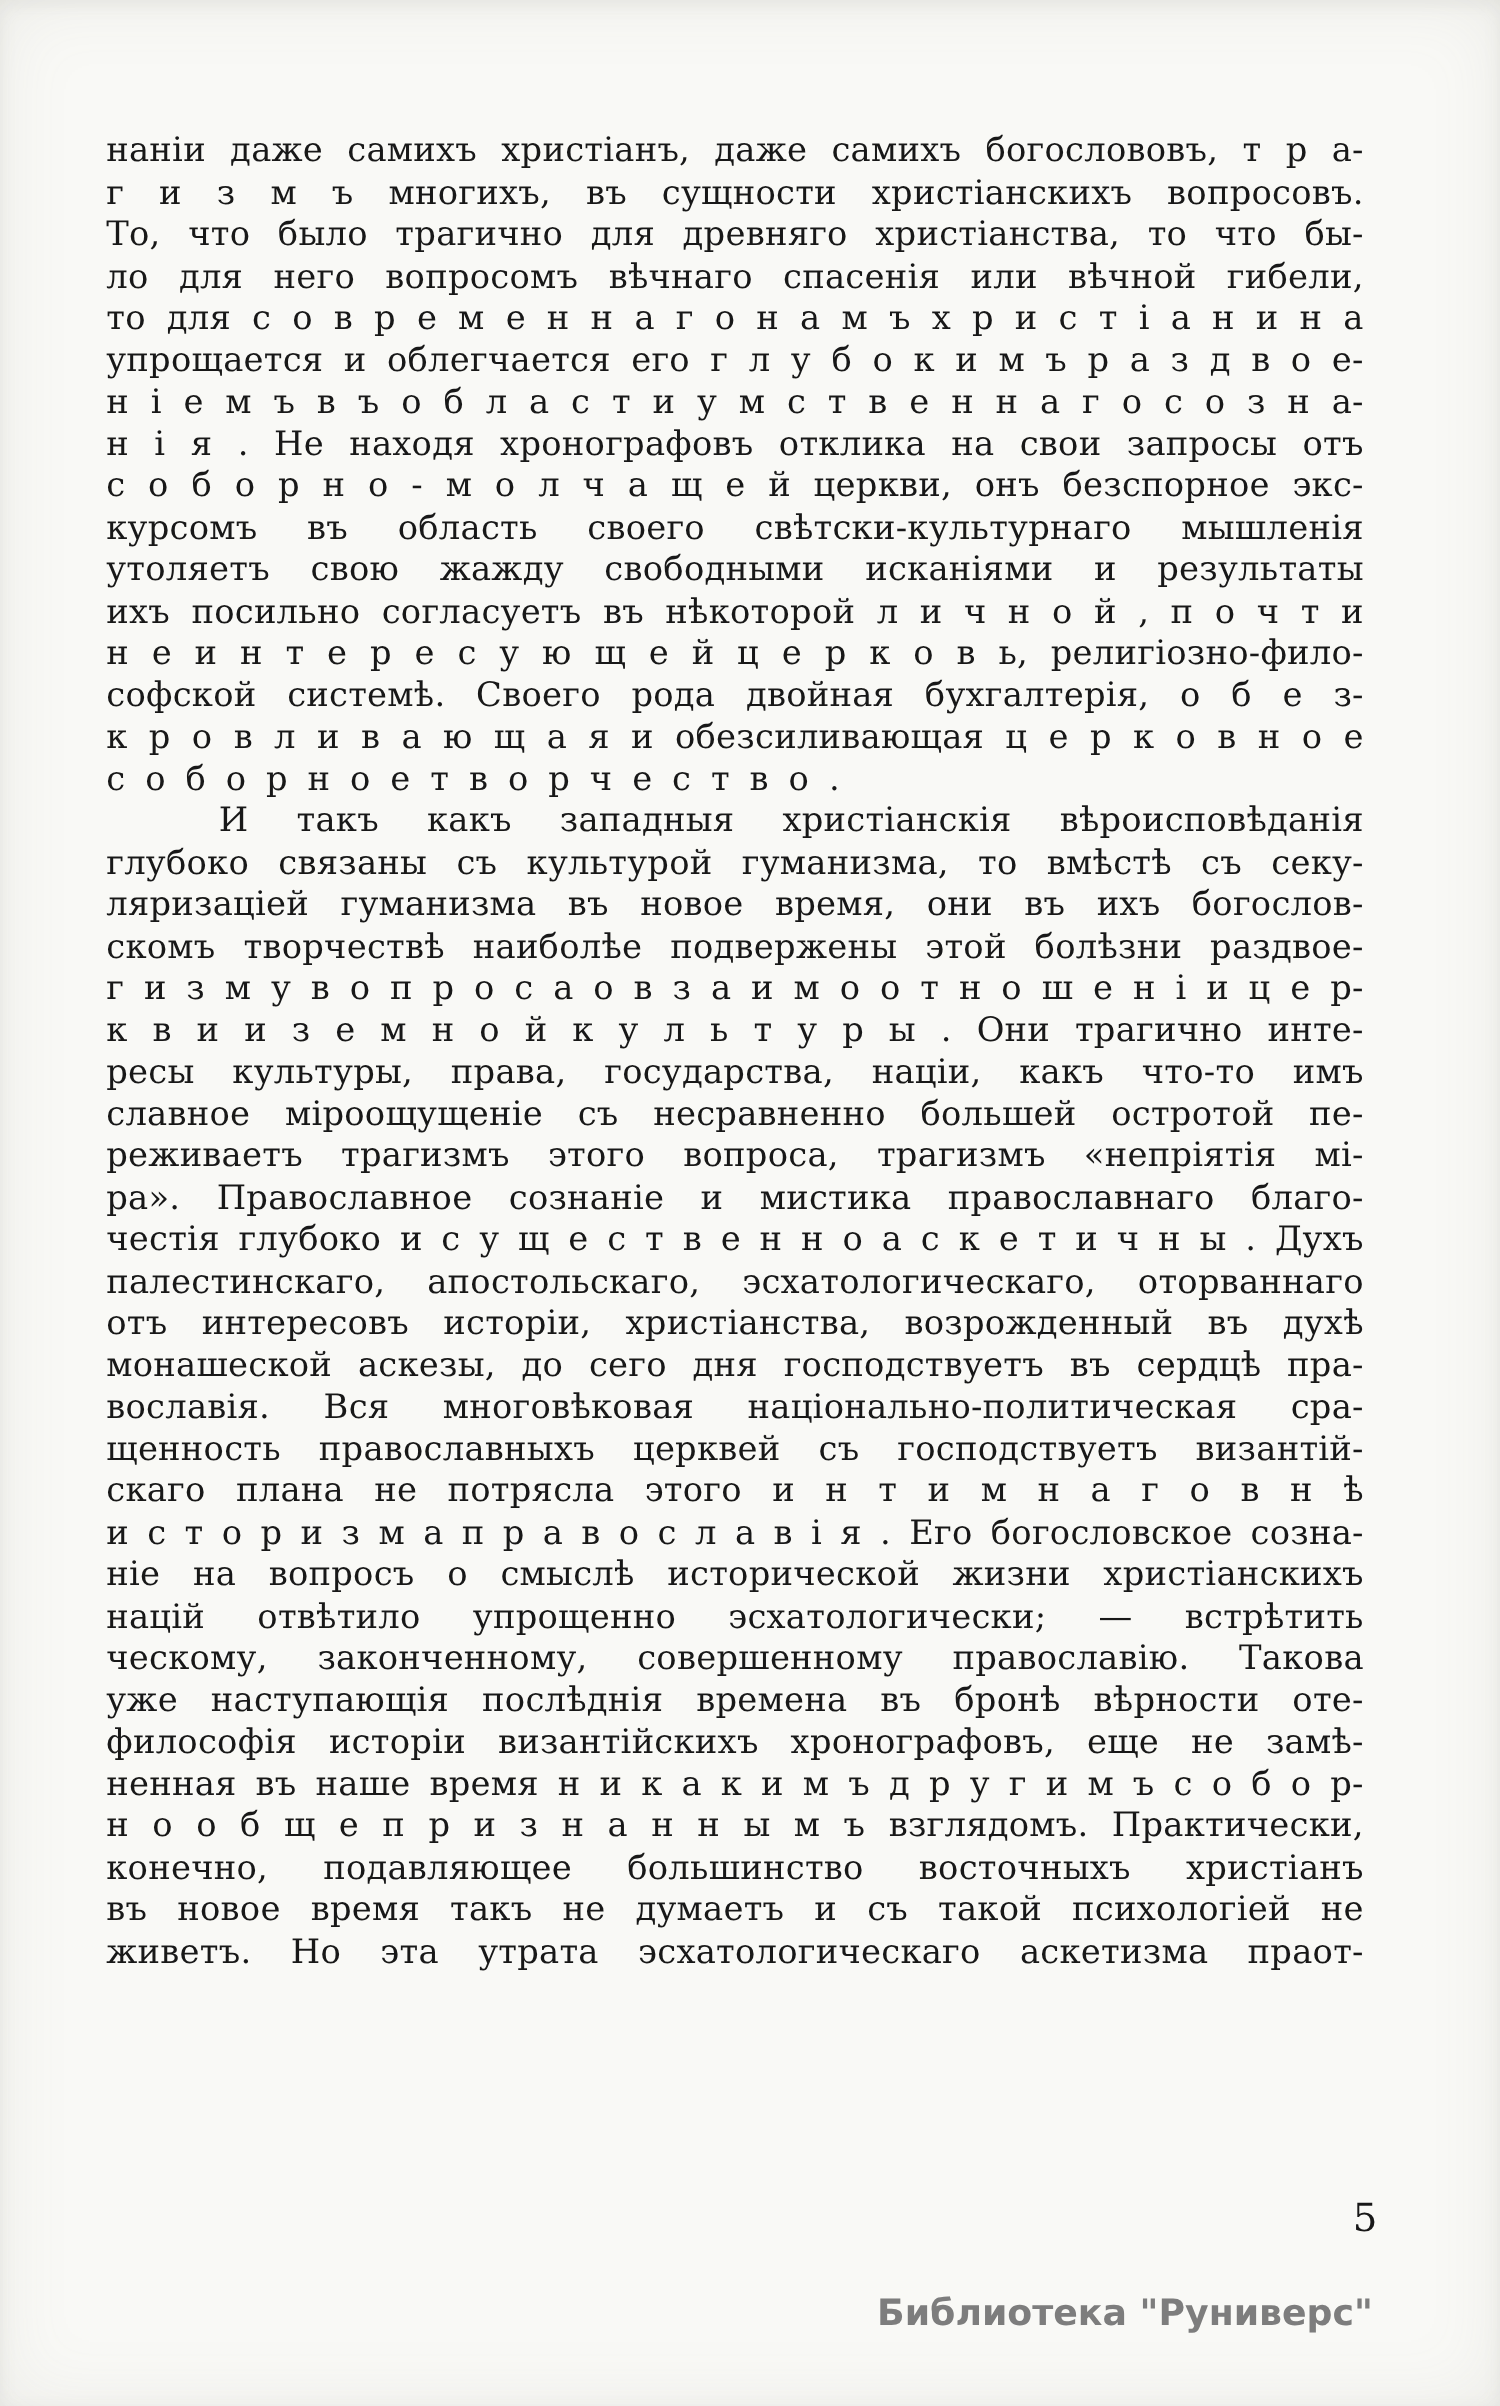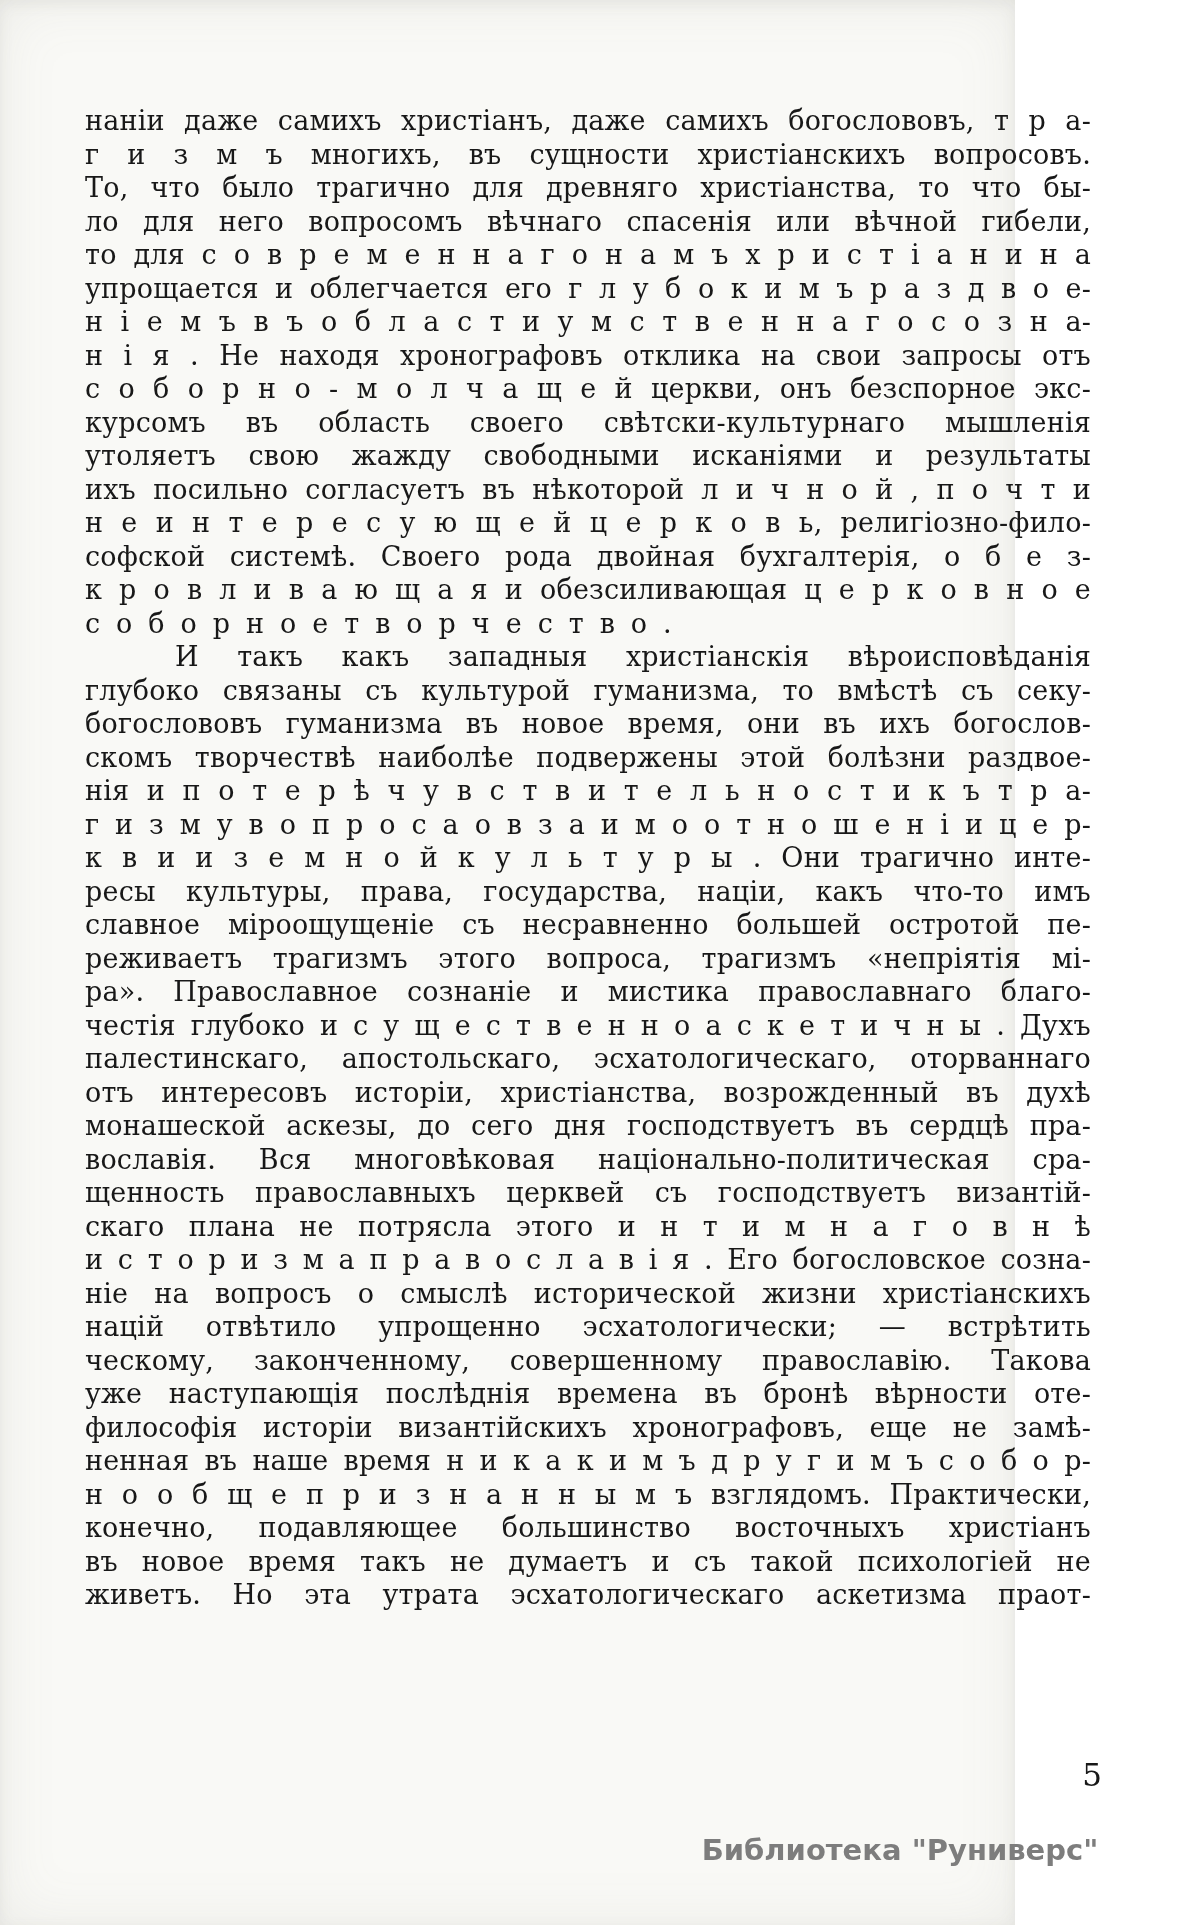--- a/index.html
+++ b/index.html
@@ -4,21 +4,21 @@
 <style>
   html, body {
     margin: 0;
     padding: 0;
     width: 1200px;
     height: 1925px;
     overflow: hidden;
   }
   .page {
     position: relative;
-    width: 1015px;
+    width: 1200px;
     height: 1925px;
     background: var(--paper, #f9f9f6);
     box-shadow: inset 0 0 60px rgba(120,120,110,0.10), inset 0 4px 14px rgba(120,120,110,0.10);
     font-family: "DejaVu Serif", "Liberation Serif", serif;
     color: var(--ink, #181818);
     text-decoration: underline;
   }
   .text-block {
     position: absolute;
     left: 85px;
@@ -81,23 +81,22 @@
       <div class="line">с о б о р н о - м о л ч а щ е й церкви, онъ безспорное экс-</div>
       <div class="line">курсомъ въ область своего свѣтски-культурнаго мышленія</div>
       <div class="line">утоляетъ свою жажду свободными исканіями и результаты</div>
       <div class="line">ихъ посильно согласуетъ въ нѣкоторой л и ч н о й , п о ч т и</div>
       <div class="line">н е и н т е р е с у ю щ е й ц е р к о в ь, религіозно-фило-</div>
       <div class="line">софской системѣ. Своего рода двойная бухгалтерія, о б е з-</div>
       <div class="line">к р о в л и в а ю щ а я и обезсиливающая ц е р к о в н о е</div>
       <div class="line short">с о б о р н о е т в о р ч е с т в о .</div>
       <div class="line indent">И такъ какъ западныя христіанскія вѣроисповѣданія</div>
       <div class="line">глубоко связаны съ культурой гуманизма, то вмѣстѣ съ секу-</div>
-      <div class="line">богослововъ гуманизма въ новое время, они въ ихъ богослов-</div>
+      <div class="line">ляризаціей гуманизма въ новое время, они въ ихъ богослов-</div>
       <div class="line">скомъ творчествѣ наиболѣе подвержены этой болѣзни раздвое-</div>
-      <div class="line">нія и п о т е р ѣ ч у в с т в и т е л ь н о с т и к ъ т р а-</div>
       <div class="line">г и з м у в о п р о с а о в з а и м о о т н о ш е н і и ц е р-</div>
       <div class="line">к в и и з е м н о й к у л ь т у р ы . Они трагично инте-</div>
       <div class="line">ресы культуры, права, государства, націи, какъ что-то имъ</div>
       <div class="line">славное міроощущеніе съ несравненно большей остротой пе-</div>
       <div class="line">реживаетъ трагизмъ этого вопроса, трагизмъ «непріятія мі-</div>
       <div class="line">ра». Православное сознаніе и мистика православнаго благо-</div>
       <div class="line">честія глубоко и с у щ е с т в е н н о а с к е т и ч н ы . Духъ</div>
       <div class="line">палестинскаго, апостольскаго, эсхатологическаго, оторваннаго</div>
       <div class="line">отъ интересовъ исторіи, христіанства, возрожденный въ духѣ</div>
       <div class="line">монашеской аскезы, до сего дня господствуетъ въ сердцѣ пра-</div>

